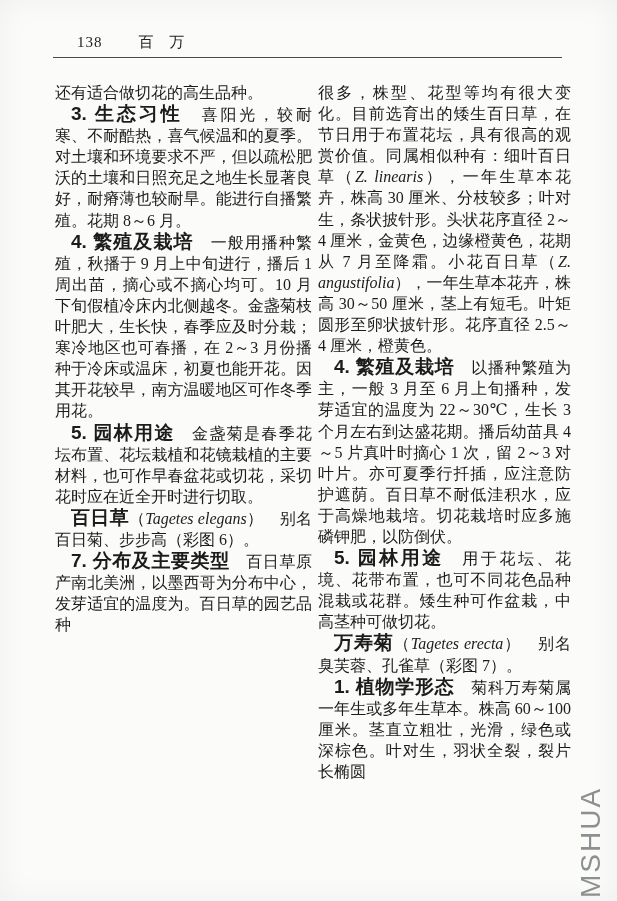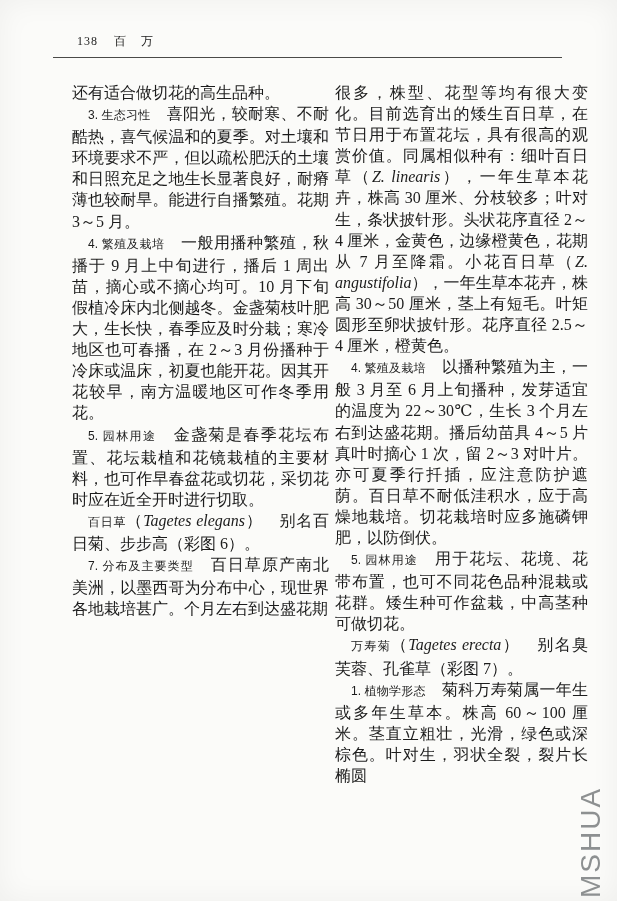--- a/index.html
+++ b/index.html
@@ -16,21 +16,22 @@
     box-shadow: inset 0 0 30px rgba(0,0,0,0.05);
     font-family: "Liberation Serif", "DejaVu Serif", serif;
     color: #1e1e1e;
   }
   .header {
     position: absolute;
     top: 33px;
     left: 77px;
     display: flex;
     align-items: baseline;
-    font-size: 12px;
+    gap: 20px;
+    font-size: 15px;
     letter-spacing: 1px;
     color: #222;
   }
   .header .pagenum {
     font-family: "Liberation Serif", "DejaVu Serif", serif;
   }
   .header .runtitle {
     letter-spacing: 6px;
     margin-left: 16px;
   }
@@ -43,33 +44,32 @@
     background: #4a4a48;
   }
   .col {
     position: absolute;
     top: 82px;
     font-size: 16px;
     line-height: 21.1px;
     text-align: justify;
     text-justify: inter-character;
     color: #1c1c1c;
-    margin-left: 17px;
   }
   .col-left  { left: 55px;  width: 257px; }
   .col-right { left: 318px; width: 253px; }
   p.para {
     margin: 0;
     padding: 0;
   }
   p.para.indent { text-indent: 1em; }
   .seg-bold {
-    font-weight: 400;
+    font-weight: 700;
     font-family: "Liberation Sans", "DejaVu Sans", sans-serif;
-    font-size: 12px;
+    font-size: 19px;
   }
   .seg-italic {
     font-style: italic;
     font-family: "Liberation Serif", "DejaVu Serif", serif;
   }
   .watermark {
     position: absolute;
     left: 575px;
     top: 898px;
     transform: rotate(-90deg);
@@ -85,25 +85,25 @@
 <body>
 
 <div class="page">
   <div class="header">
     <span class="pagenum">138</span>
     <span class="runtitle">百 万</span>
   </div>
   <div class="rule"></div>
   <div class="col col-left">
       <p class="para"><span class="seg-normal">还有适合做切花的高生品种。</span></p>
-      <p class="para indent"><span class="seg-bold">3. 生态习性</span><span class="seg-normal">　喜阳光，较耐寒、不耐酷热，喜气候温和的夏季。对土壤和环境要求不严，但以疏松肥沃的土壤和日照充足之地生长显著良好，耐瘠薄也较耐旱。能进行自播繁殖。花期 3～5 月。</span></p>
+      <p class="para indent"><span class="seg-bold">3. 生态习性</span><span class="seg-normal">　喜阳光，较耐寒、不耐酷热，喜气候温和的夏季。对土壤和环境要求不严，但以疏松肥沃的土壤和日照充足之地生长显著良好，耐瘠薄也较耐旱。能进行自播繁殖。花期 8～6 月。</span></p>
       <p class="para indent"><span class="seg-bold">4. 繁殖及栽培</span><span class="seg-normal">　一般用播种繁殖，秋播于 9 月上中旬进行，播后 1 周出苗，摘心或不摘心均可。10 月下旬假植冷床内北侧越冬。金盏菊枝叶肥大，生长快，春季应及时分栽；寒冷地区也可春播，在 2～3 月份播种于冷床或温床，初夏也能开花。因其开花较早，南方温暖地区可作冬季用花。</span></p>
       <p class="para indent"><span class="seg-bold">5. 园林用途</span><span class="seg-normal">　金盏菊是春季花坛布置、花坛栽植和花镜栽植的主要材料，也可作早春盆花或切花，采切花时应在近全开时进行切取。</span></p>
       <p class="para indent"><span class="seg-bold">百日草</span><span class="seg-normal">（</span><span class="seg-italic">Tagetes elegans</span><span class="seg-normal">）　别名百日菊、步步高（彩图 6）。</span></p>
-      <p class="para indent"><span class="seg-bold">7. 分布及主要类型</span><span class="seg-normal">　百日草原产南北美洲，以墨西哥为分布中心，现世界各地栽培甚广。个月左右到达盛花期</span></p>
+      <p class="para indent"><span class="seg-bold">7. 分布及主要类型</span><span class="seg-normal">　百日草原产南北美洲，以墨西哥为分布中心，发芽适宜的温度为。百日草的园艺品种</span></p>
     </div>
   <div class="col col-right">
       <p class="para"><span class="seg-normal">很多，株型、花型等均有很大变化。目前选育出的矮生百日草，在节日用于布置花坛，具有很高的观赏价值。同属相似种有：细叶百日草（</span><span class="seg-italic">Z. linearis</span><span class="seg-normal">），一年生草本花卉，株高 30 厘米、分枝较多；叶对生，条状披针形。头状花序直径 2～4 厘米，金黄色，边缘橙黄色，花期从 7 月至降霜。小花百日草（</span><span class="seg-italic">Z. angustifolia</span><span class="seg-normal">），一年生草本花卉，株高 30～50 厘米，茎上有短毛。叶矩圆形至卵状披针形。花序直径 2.5～4 厘米，橙黄色。</span></p>
       <p class="para indent"><span class="seg-bold">4. 繁殖及栽培</span><span class="seg-normal">　以播种繁殖为主，一般 3 月至 6 月上旬播种，发芽适宜的温度为 22～30℃，生长 3 个月左右到达盛花期。播后幼苗具 4～5 片真叶时摘心 1 次，留 2～3 对叶片。亦可夏季行扦插，应注意防护遮荫。百日草不耐低洼积水，应于高燥地栽培。切花栽培时应多施磷钾肥，以防倒伏。</span></p>
       <p class="para indent"><span class="seg-bold">5. 园林用途</span><span class="seg-normal">　用于花坛、花境、花带布置，也可不同花色品种混栽或花群。矮生种可作盆栽，中高茎种可做切花。</span></p>
       <p class="para indent"><span class="seg-bold">万寿菊</span><span class="seg-normal">（</span><span class="seg-italic">Tagetes erecta</span><span class="seg-normal">）　别名臭芙蓉、孔雀草（彩图 7）。</span></p>
       <p class="para indent"><span class="seg-bold">1. 植物学形态</span><span class="seg-normal">　菊科万寿菊属一年生或多年生草本。株高 60～100 厘米。茎直立粗壮，光滑，绿色或深棕色。叶对生，羽状全裂，裂片长椭圆</span></p>
     </div>
   <div class="watermark">MSHUA</div>
 </div>

